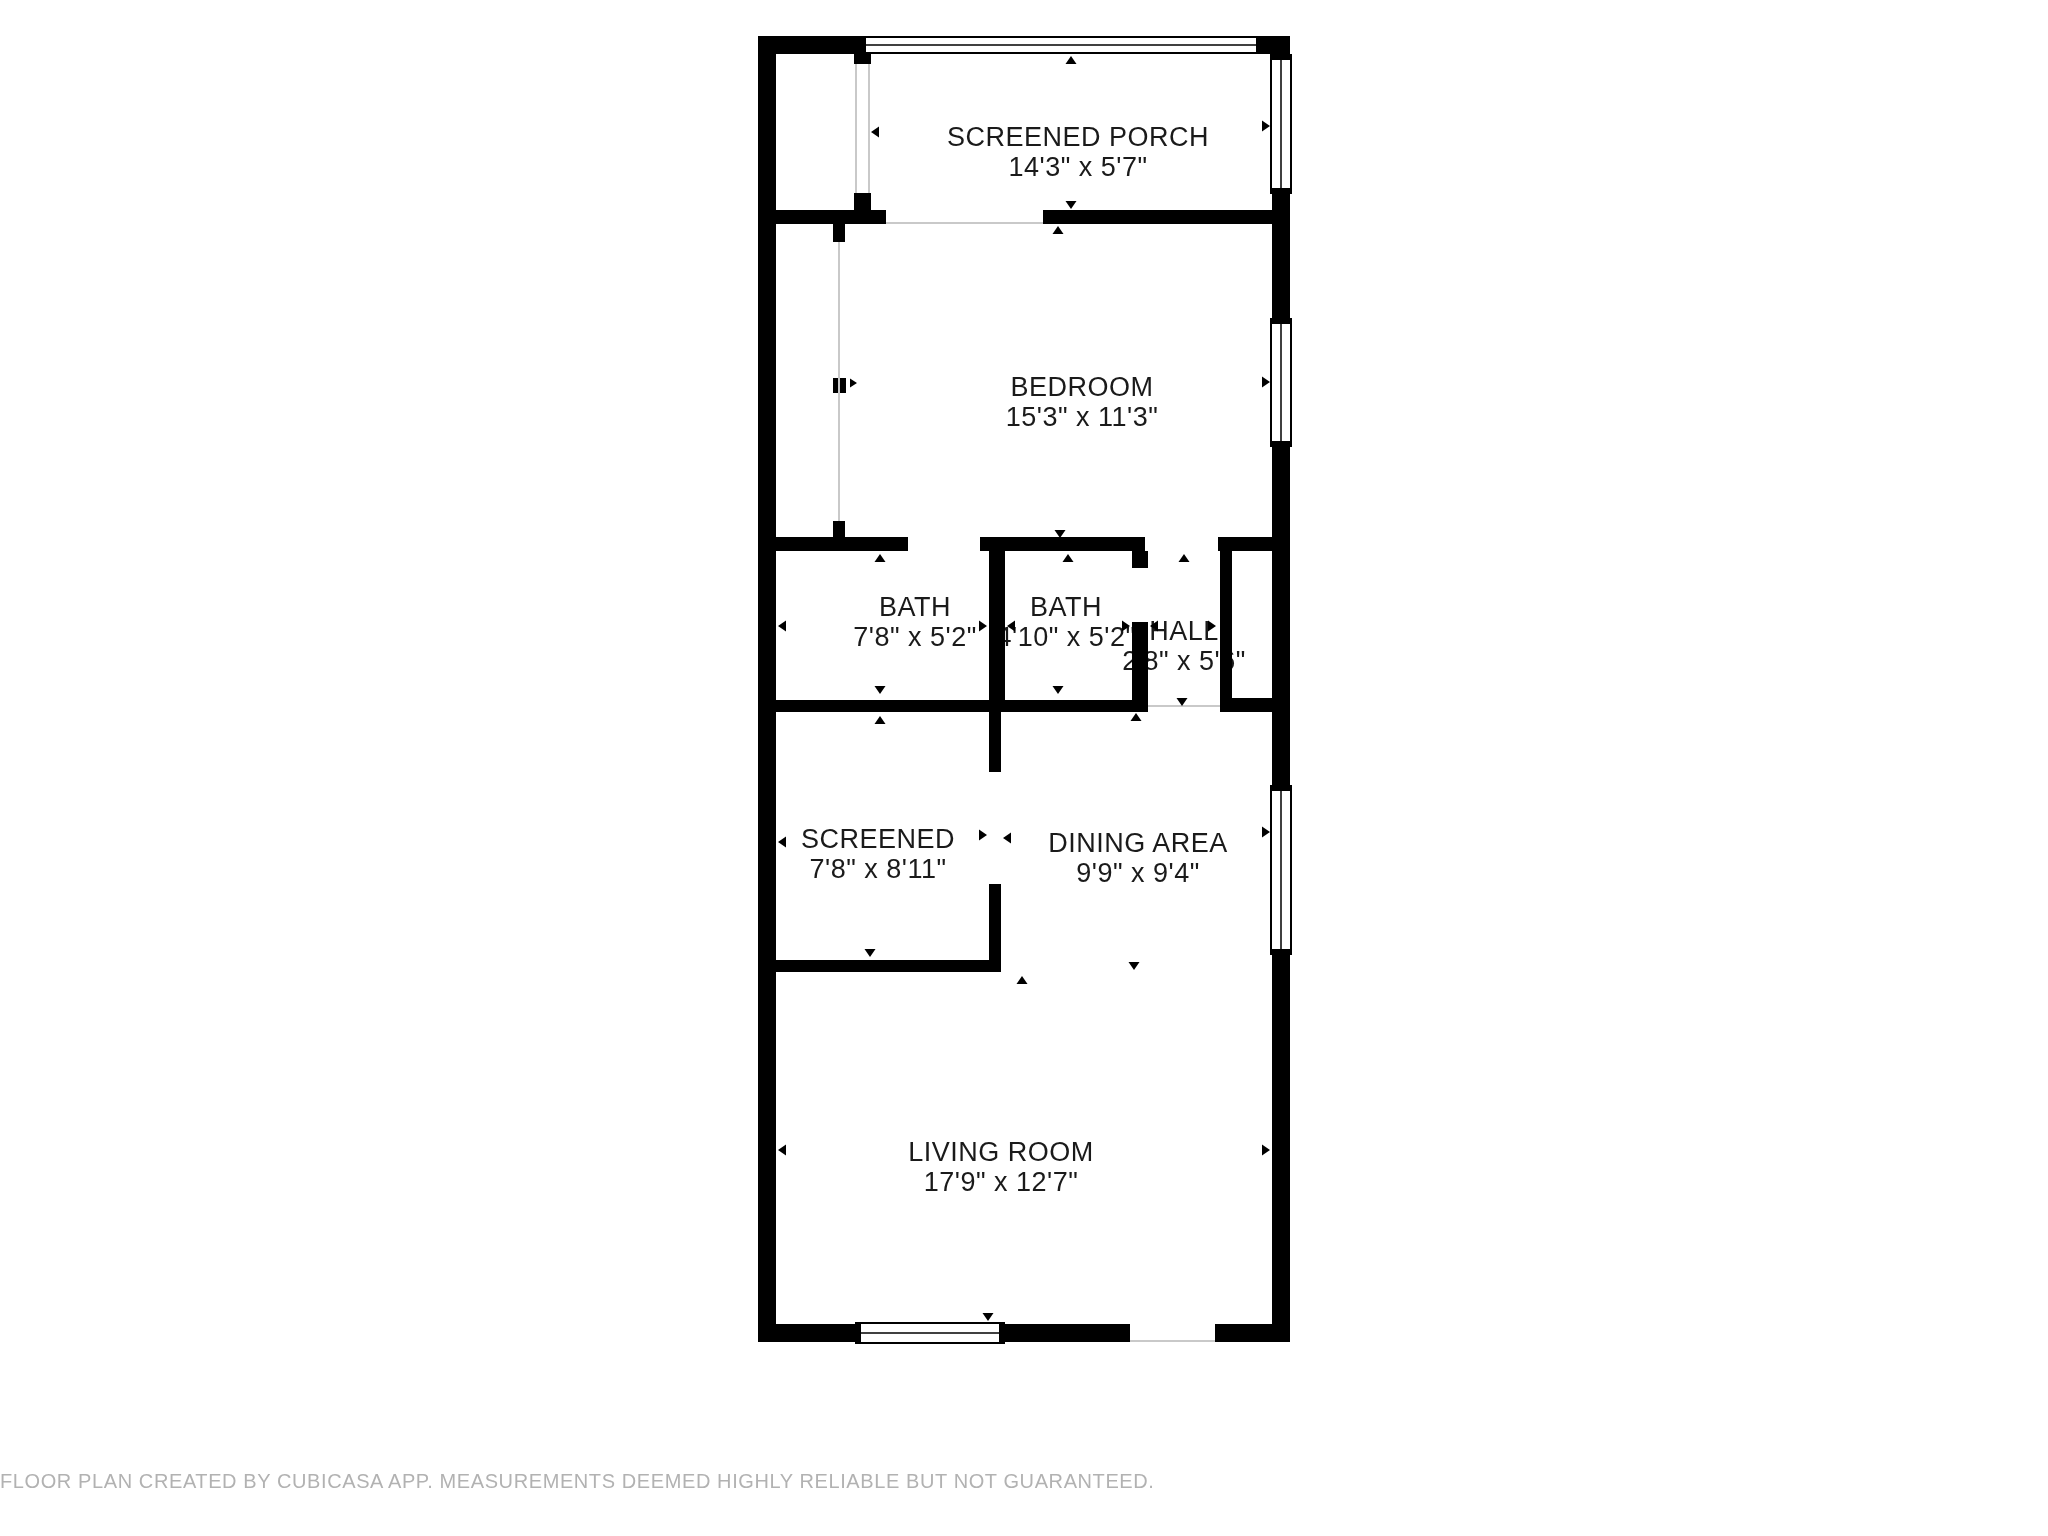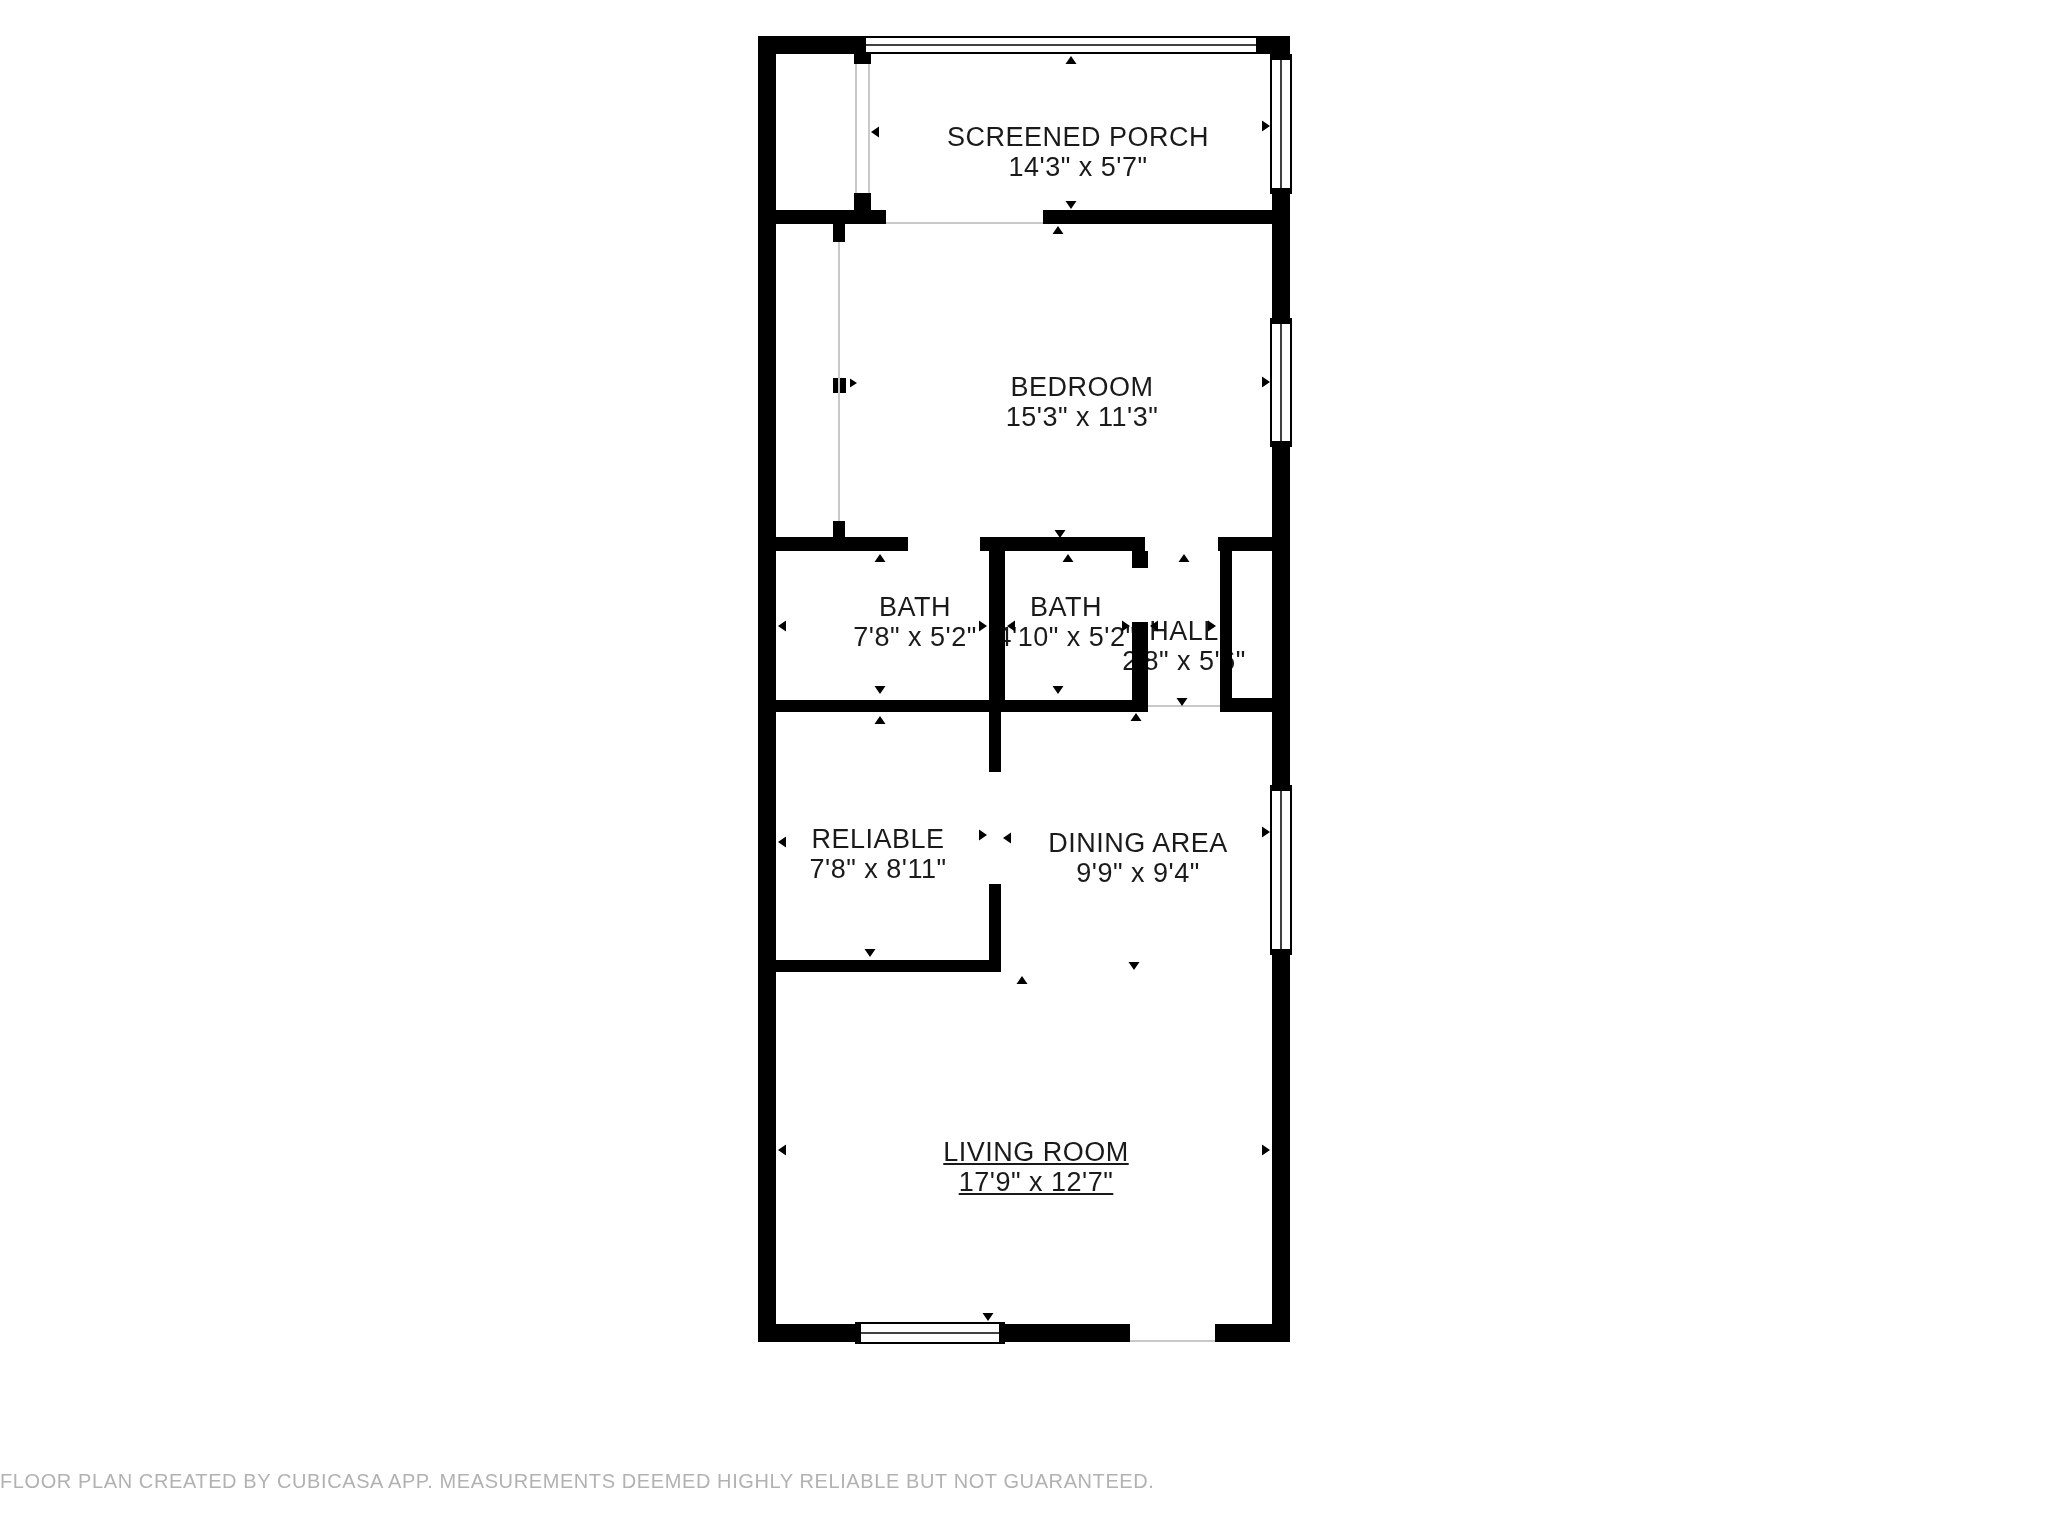--- a/index.html
+++ b/index.html
@@ -53,28 +53,28 @@
   </div>
   <div class="room-label" style="left:1066px;top:592px;">
     <div>BATH</div>
     <div>4'10" x 5'2"</div>
   </div>
   <div class="room-label" style="left:1184px;top:616px;">
     <div>HALL</div>
     <div>2'8" x 5'6"</div>
   </div>
   <div class="room-label" style="left:878px;top:824px;">
-    <div>RELIABLE</div>
+    <div>SCREENED</div>
     <div>7'8" x 8'11"</div>
   </div>
   <div class="room-label" style="left:1138px;top:828px;">
     <div>DINING AREA</div>
     <div>9'9" x 9'4"</div>
   </div>
-  <div class="room-label" style="left:1036px;top:1137px;text-decoration:underline;">
+  <div class="room-label" style="left:1001px;top:1137px;">
     <div>LIVING ROOM</div>
     <div>17'9" x 12'7"</div>
   </div>
 
   <svg class="plan-svg" width="2048" height="1536" viewBox="0 0 2048 1536">
 
     <g fill="#000000">
       <rect x="758" y="36" width="18" height="1306"></rect>
       <rect x="1272" y="36" width="18" height="1306"></rect>
       <rect x="758" y="36" width="532" height="18"></rect>

